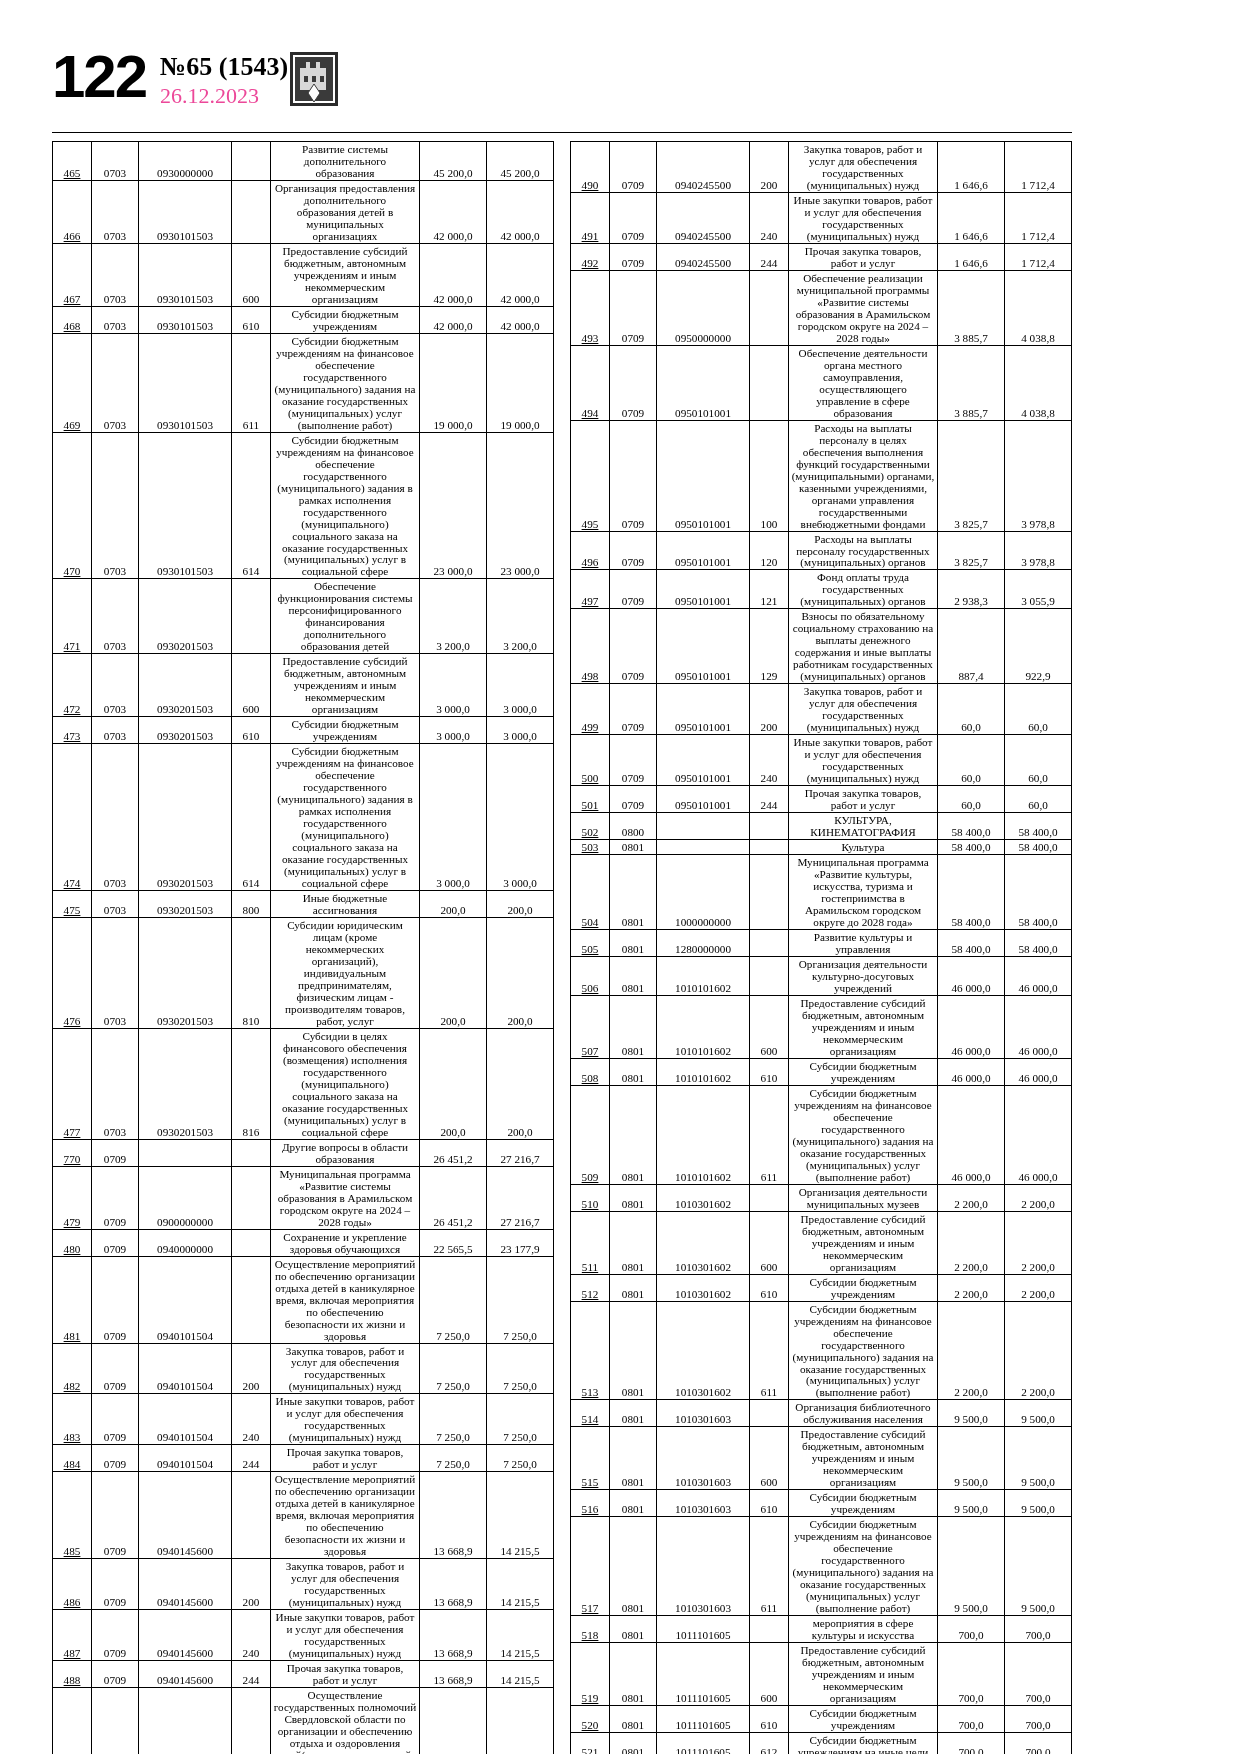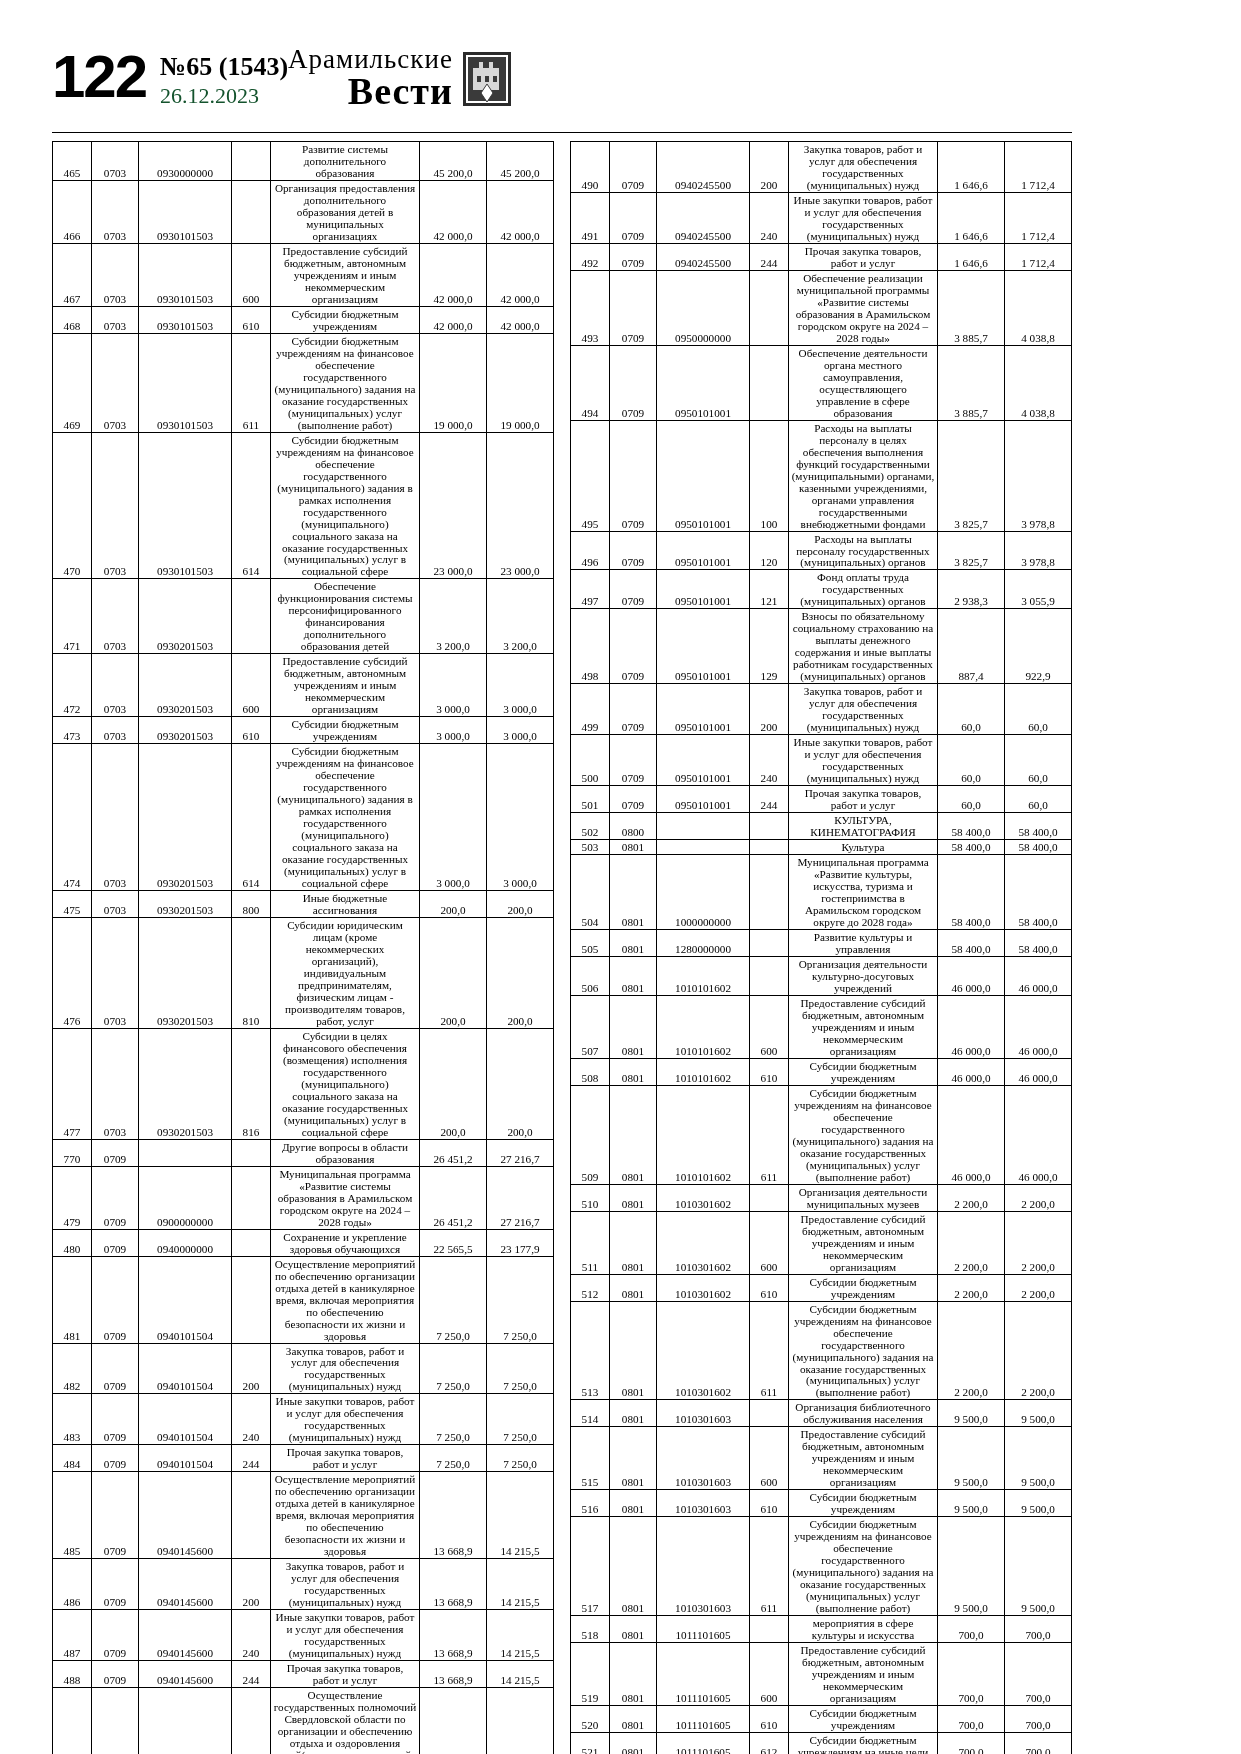--- a/index.html
+++ b/index.html
@@ -44,21 +44,21 @@
     line-height: 1.18;
   }
   .issue-no {
     font-family: "Liberation Serif", serif;
     font-size: 26px;
     font-weight: bold;
   }
   .issue-date {
     font-family: "Liberation Serif", serif;
     font-size: 22px;
-    color: #14532d;
+    color: #ec4899;
   }
   .section-title {
     flex: 1;
     text-align: center;
     font-family: "Liberation Serif", serif;
     font-style: italic;
     font-weight: bold;
     font-size: 46px;
     margin-top: 18px;
     letter-spacing: 1px;
@@ -110,21 +110,21 @@
     font-size: 11.2px;
     line-height: 1.07;
   }
   table.budget td {
     border: 1px solid #000;
     padding: 1px 2px;
     vertical-align: bottom;
     text-align: center;
     height: 11px;
   }
-  td.c-num { width: 34px; }
+  td.c-num { width: 34px; text-decoration: underline; }
   td.c-sec { width: 42px; }
   td.c-prog { width: 88px; }
   td.c-vid { width: 34px; }
   td.c-name { width: auto; text-align: center; }
   td.c-val { width: 62px; text-align: center; }
   td.name-cell {
     text-align: center;
     padding: 0 3px 1px 3px;
     hyphens: auto;
   }
@@ -134,24 +134,20 @@
 
 <div class="page">
 
   <div class="masthead">
     <div class="page-number">122</div>
     <div class="issue-block">
       <div class="issue-no">№65 (1543)</div>
       <div class="issue-date">26.12.2023</div>
     </div>
     <div class="brand">
-      <div class="brand-text">
-        <div class="brand-line1">Арамильские</div>
-        <div class="brand-line2">Вести</div>
-      </div>
       <div class="crest">
         <svg width="52" height="64" viewBox="0 0 52 64" xmlns="http://www.w3.org/2000/svg">
           <rect x="2" y="6" width="48" height="54" fill="#2b2b2b"></rect>
           <rect x="5" y="9" width="42" height="48" fill="#ffffff"></rect>
           <rect x="7" y="11" width="38" height="44" fill="#3a3a3a"></rect>
           <path d="M12 22 h6 v-6 h4 v6 h6 v-6 h4 v6 h6 v22 h-26 z" fill="#d8d8d8"></path>
           <rect x="16" y="30" width="4" height="6" fill="#3a3a3a"></rect>
           <rect x="24" y="30" width="4" height="6" fill="#3a3a3a"></rect>
           <rect x="32" y="30" width="4" height="6" fill="#3a3a3a"></rect>
           <polygon points="26,38 32,47 26,56 20,47" fill="#ffffff" stroke="#3a3a3a" stroke-width="1"></polygon>

